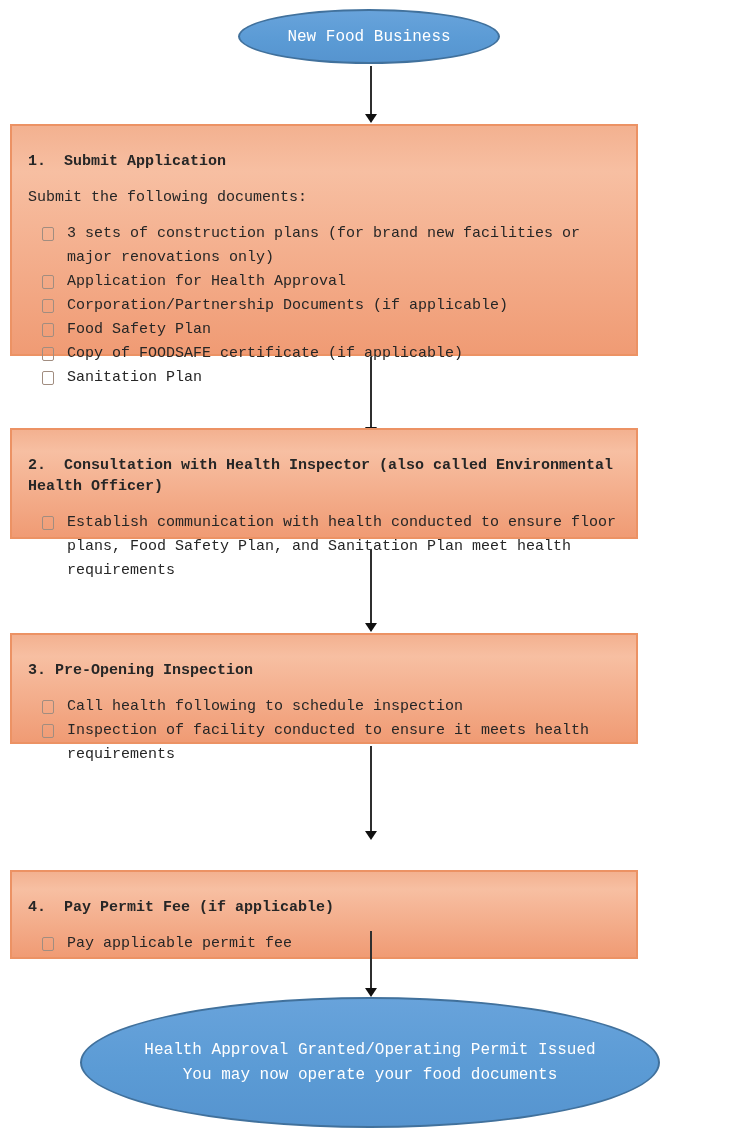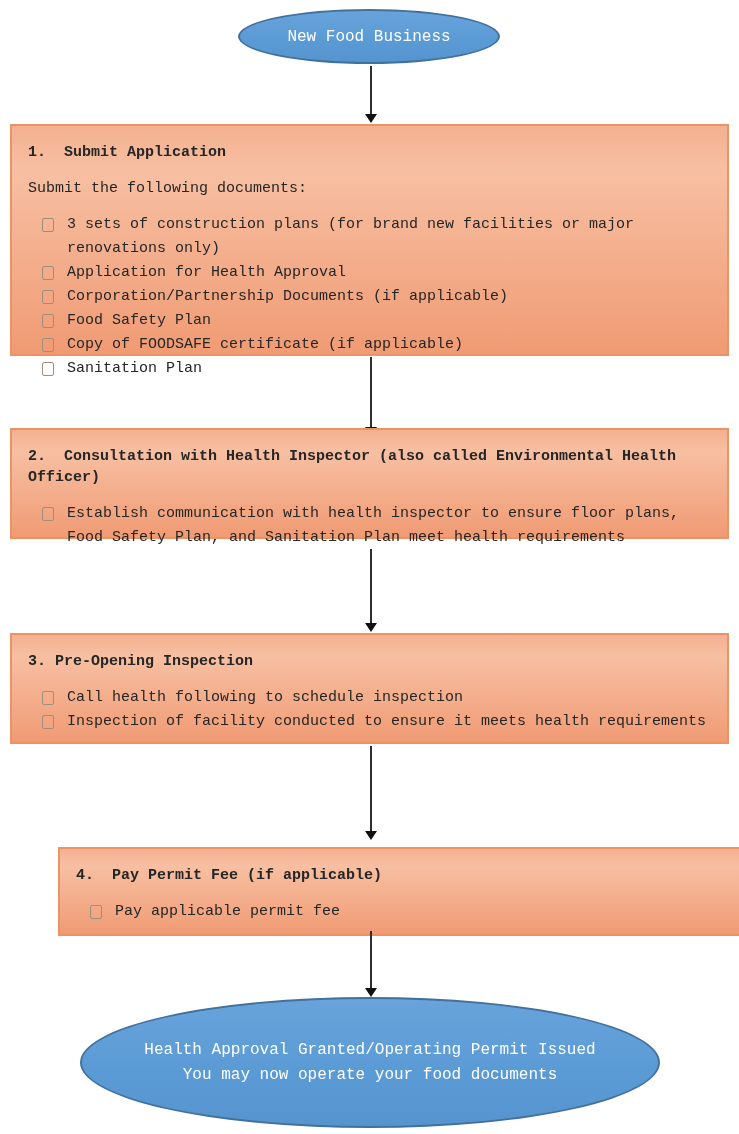--- a/index.html
+++ b/index.html
@@ -14,31 +14,31 @@
     border-radius:50%;
     display:flex;flex-direction:column;align-items:center;justify-content:center;
     color:#ffffff;text-align:center;
     box-sizing:border-box;
   }
   #start-ellipse{left:238px;top:9px;width:262px;height:55px;font-size:16px;}
   #end-ellipse{left:80px;top:997px;width:580px;height:131px;font-size:16px;gap:7px;}
 
   
   .step-box{
-    position:absolute;left:10px;width:719px;
+    position:absolute;left:10px;width:628px;
     box-sizing:border-box;
     border:2px solid #EC9264;
     background:linear-gradient(180deg,#F3B190 0%,#F7BFA2 20%,#F09B74 100%);
-    padding:16px 16px 0 16px;
+    padding:25px 16px 0 16px;
     color:#262626;
   }
   #box-1{top:124px;height:232px;}
   #box-2{top:428px;height:111px;}
   #box-3{top:633px;height:111px;}
-  #box-4{top:847px;height:89px;margin-left:48px;}
+  #box-4{top:870px;height:89px;}
 
   .step-title{font-size:15px;font-weight:bold;line-height:21px;white-space:pre-wrap;}
   .step-intro{font-size:15px;line-height:21px;margin-top:15px;}
   .bullet-list{margin:14px 0 0 0;padding:0;list-style:none;}
   .bullet-item{display:flex;align-items:flex-start;font-size:15px;line-height:24px;}
   .bullet-icon{
     flex:0 0 auto;width:10px;height:12px;
     border:1px solid #A18D80;border-radius:2px;
     margin:5px 13px 0 14px;background:transparent;
   }
@@ -106,21 +106,21 @@
   <div id="arrow-2" class="arrow">
     <div class="shaft"></div>
     <div class="head"></div>
   </div>
 
   <div id="box-2" class="step-box">
     <div class="step-title">2.  Consultation with Health Inspector (also called Environmental Health Officer)</div>
     <ul class="bullet-list">
       <li class="bullet-item">
         <span class="bullet-icon"></span>
-        <span class="bullet-text">Establish communication with health inspector to ensure floor plans, Food Safety Plan, and Sanitation Plan meet health requirements</span>
+        <span class="bullet-text">Establish communication with health conducted to ensure floor plans, Food Safety Plan, and Sanitation Plan meet health requirements</span>
       </li>
     </ul>
   </div>
 
   <div id="arrow-3" class="arrow">
     <div class="shaft"></div>
     <div class="head"></div>
   </div>
 
   <div id="box-3" class="step-box">

